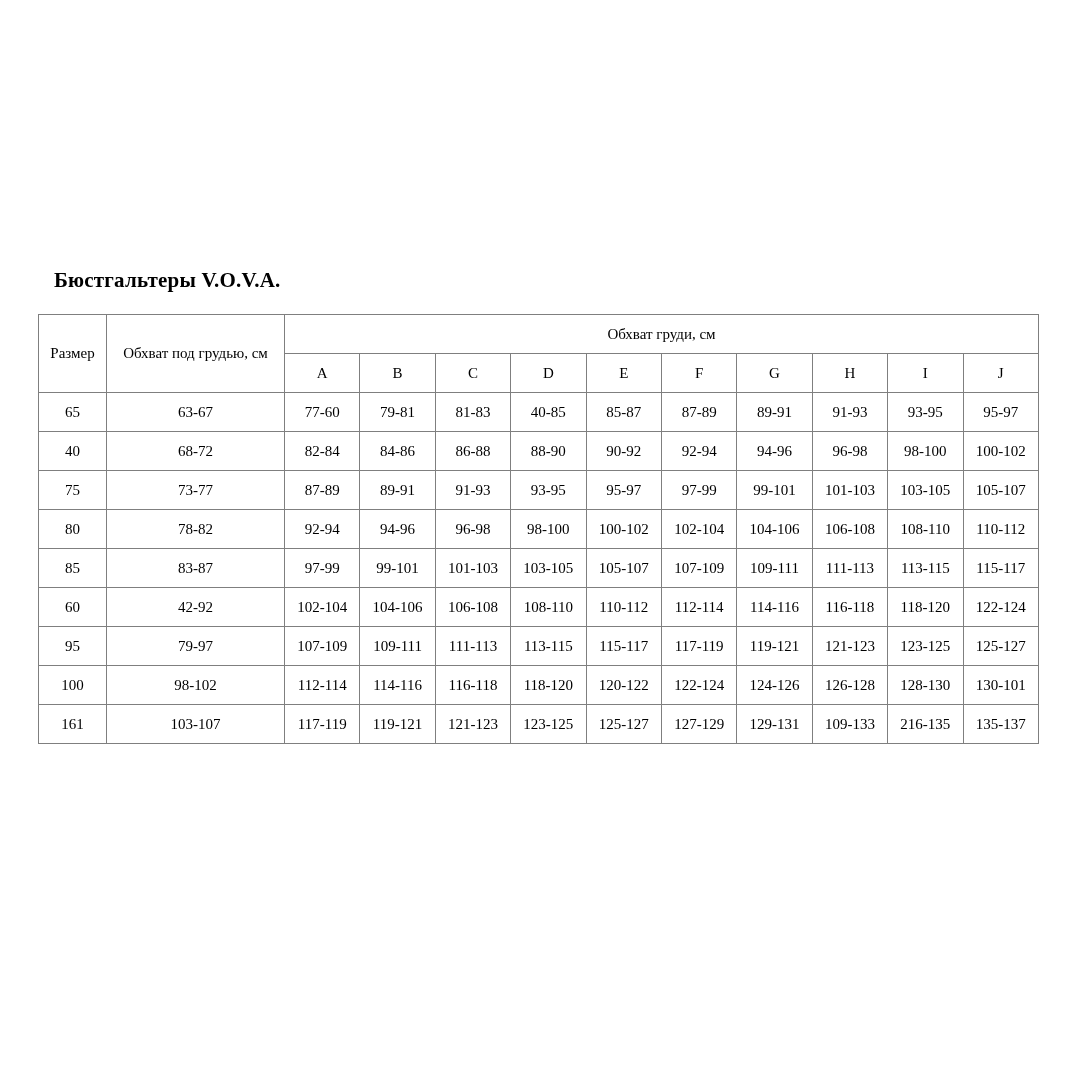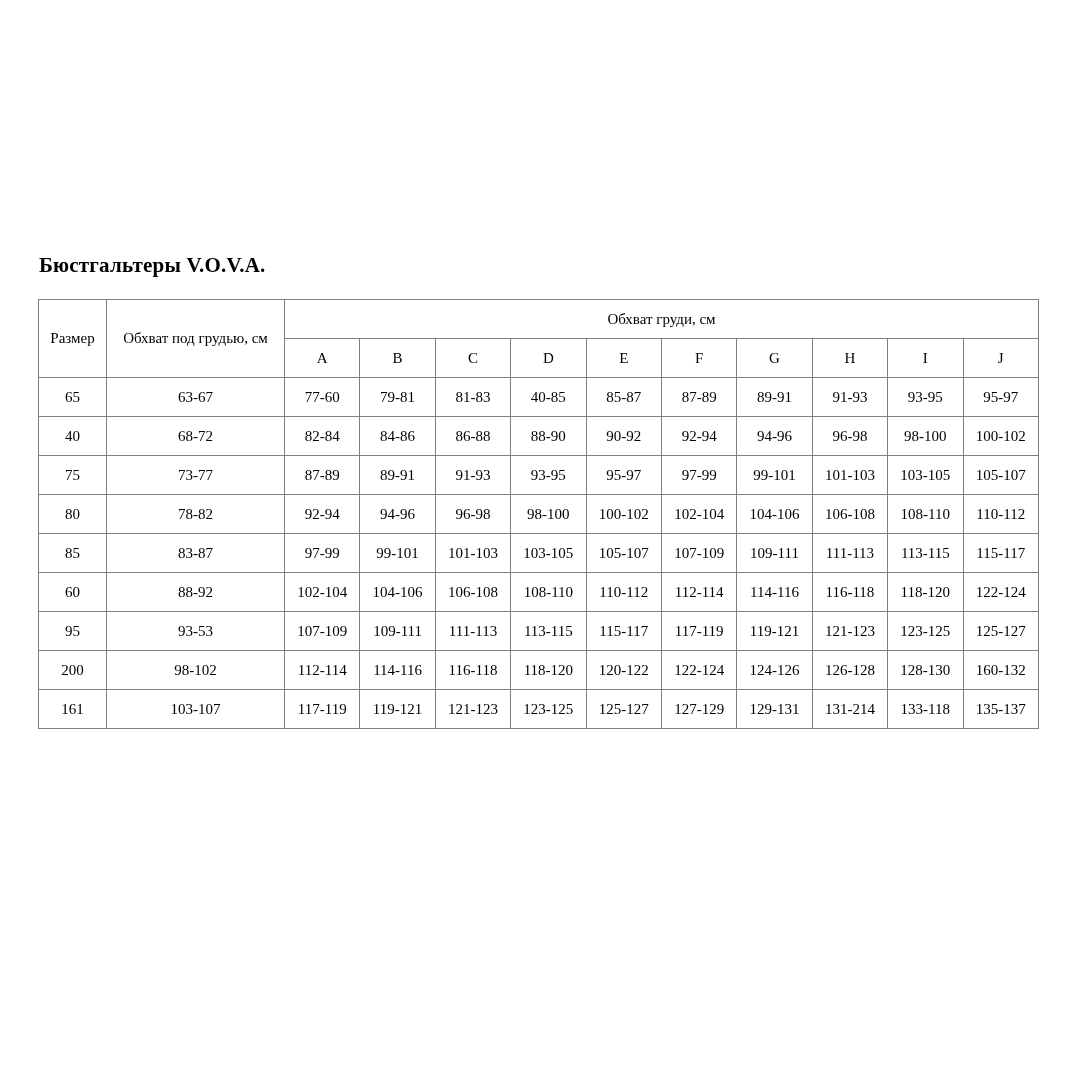--- a/index.html
+++ b/index.html
@@ -12,21 +12,21 @@
     height: 1076px;
     font-family: "Liberation Serif", "DejaVu Serif", serif;
     color: #000000;
     overflow: hidden;
   }
   .page {
     padding: 0 38px;
     box-sizing: border-box;
   }
   .title {
-    margin: 1px;
+    margin: 16px;
     padding-top: 252px;
     font-size: 21px;
     font-weight: bold;
     line-height: 1.2;
     letter-spacing: 0.2px;
   }
   table.size-chart {
     margin-top: 21px;
     border-collapse: collapse;
     table-layout: fixed;
@@ -154,69 +154,69 @@
           <td>103-105</td>
           <td>105-107</td>
           <td>107-109</td>
           <td>109-111</td>
           <td>111-113</td>
           <td>113-115</td>
           <td>115-117</td>
         </tr>
         <tr>
           <td>60</td>
-          <td>88-92</td>
+          <td>42-92</td>
           <td>102-104</td>
           <td>104-106</td>
           <td>106-108</td>
           <td>108-110</td>
           <td>110-112</td>
           <td>112-114</td>
           <td>114-116</td>
           <td>116-118</td>
           <td>118-120</td>
           <td>122-124</td>
         </tr>
         <tr>
           <td>95</td>
-          <td>93-53</td>
+          <td>79-97</td>
           <td>107-109</td>
           <td>109-111</td>
           <td>111-113</td>
           <td>113-115</td>
           <td>115-117</td>
           <td>117-119</td>
           <td>119-121</td>
           <td>121-123</td>
           <td>123-125</td>
           <td>125-127</td>
         </tr>
         <tr>
-          <td>200</td>
+          <td>100</td>
           <td>98-102</td>
           <td>112-114</td>
           <td>114-116</td>
           <td>116-118</td>
           <td>118-120</td>
           <td>120-122</td>
           <td>122-124</td>
           <td>124-126</td>
           <td>126-128</td>
           <td>128-130</td>
-          <td>160-132</td>
+          <td>130-101</td>
         </tr>
         <tr>
           <td>161</td>
           <td>103-107</td>
           <td>117-119</td>
           <td>119-121</td>
           <td>121-123</td>
           <td>123-125</td>
           <td>125-127</td>
           <td>127-129</td>
           <td>129-131</td>
-          <td>131-214</td>
-          <td>133-118</td>
+          <td>109-133</td>
+          <td>216-135</td>
           <td>135-137</td>
         </tr>
       </tbody>
   </table>
 </div>
 
 </body></html>

